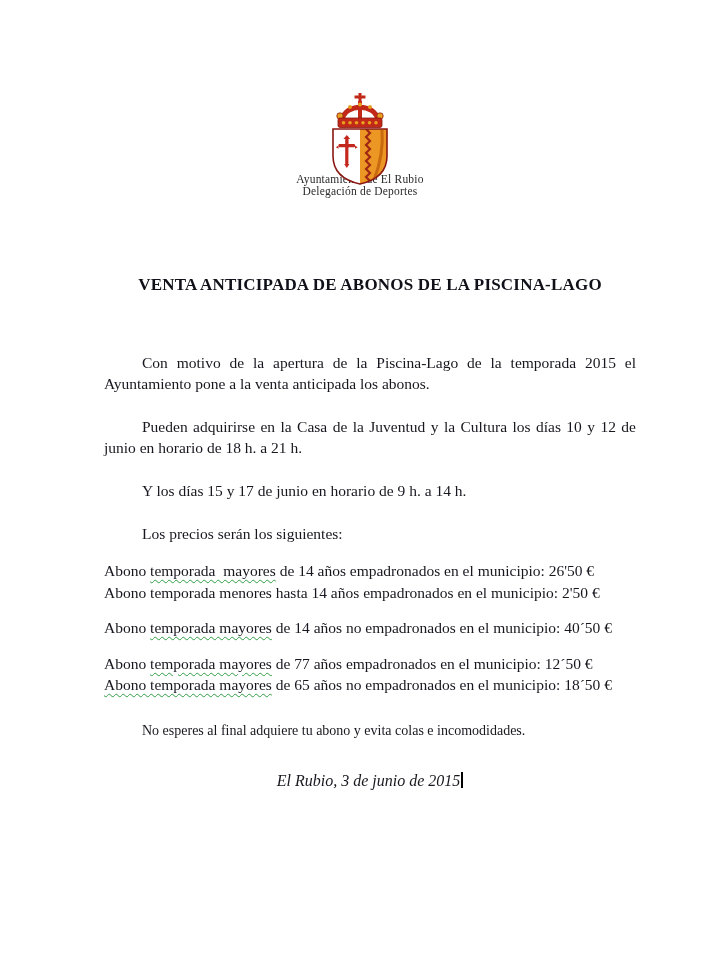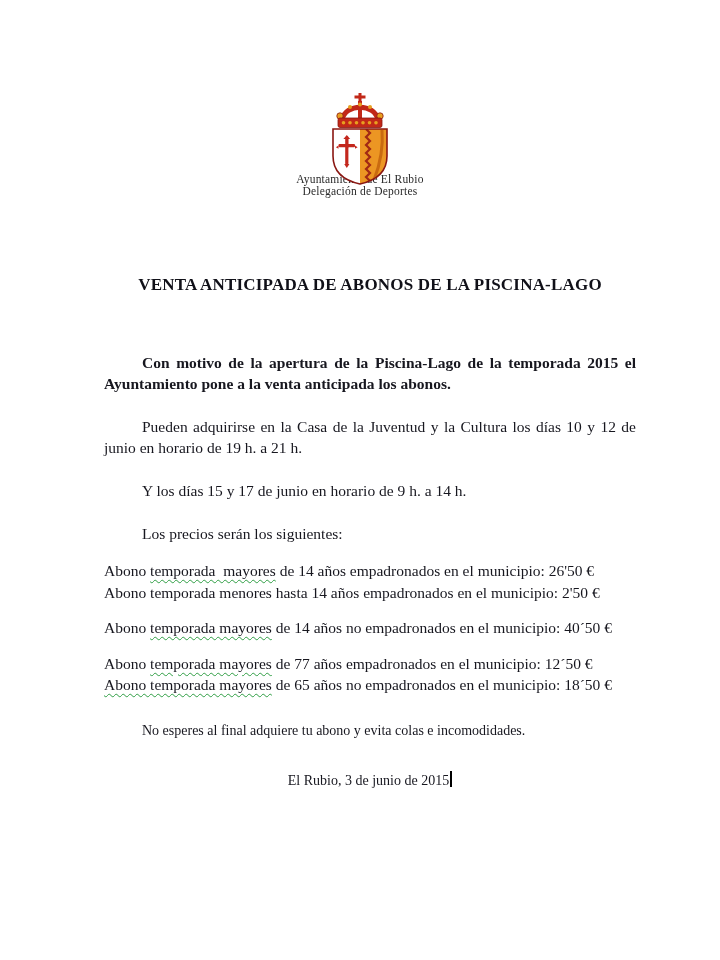--- a/index.html
+++ b/index.html
@@ -38,21 +38,21 @@
     letter-spacing:.2px;
     color:#101018;
   }
   .para{
     font-size:15.5px;
     line-height:21px;
     text-align:justify;
     text-indent:38px;
     margin-top:22px;
   }
-  .para.first{margin-top:57px;font-weight:bold;}
+  .para.first{margin-top:57px;}
   .para.single{text-align:left;}
   .prices{margin-top:16px;}
   .price-group{margin-top:14px;}
   .price-group:first-child{margin-top:0;}
   .price-line{
     font-size:15.5px;
     line-height:21.5px;
     text-align:left;
     white-space:pre-wrap;
   }
@@ -66,22 +66,23 @@
   }
   .closing{
     margin-top:24px;
     font-size:14px;
     line-height:21px;
     text-indent:38px;
   }
   .dateline{
     margin-top:29px;
     text-align:center;
-    font-size:14px;
+    font-size:16px;
     line-height:21px;
+    font-style:italic;
   }
   .caret{
     display:inline-block;
     width:2px;height:16px;
     background:#000;
     vertical-align:-2px;
     margin-left:1px;
   }
 </style>
 </head>
@@ -140,21 +141,21 @@
       <div>Ayuntamiento de El Rubio</div>
       <div>Delegación de Deportes</div>
     </div>
   </div>
 
   <div class="doc">
 
     <div class="title">VENTA ANTICIPADA DE ABONOS DE LA PISCINA-LAGO</div>
 
     <div class="para first">Con motivo de la apertura de la Piscina-Lago de la temporada 2015 el Ayuntamiento pone a la venta anticipada los abonos.</div>
-    <div class="para">Pueden adquirirse en la Casa de la Juventud y la Cultura los días 10 y 12  de junio en horario de  19 h. a 21 h.</div>
+    <div class="para">Pueden adquirirse en la Casa de la Juventud y la Cultura los días 10 y 12  de junio en horario de  18 h. a 21 h.</div>
     <div class="para single">Y los días 15 y 17 de junio en horario de 9 h. a 14 h.</div>
     <div class="para single">Los precios serán los siguientes:</div>
 
     <div class="prices">
 
       <div class="price-group">
         <div class="price-line"><span>Abono </span><span class="squiggle">temporada  mayores</span><span> de 14 años empadronados en el municipio: 26'50 €</span></div>
         <div class="price-line"><span>Abono temporada menores hasta 14 años empadronados en el municipio: 2'50 €</span><span class="squiggle"></span><span></span></div>
       </div>
 

